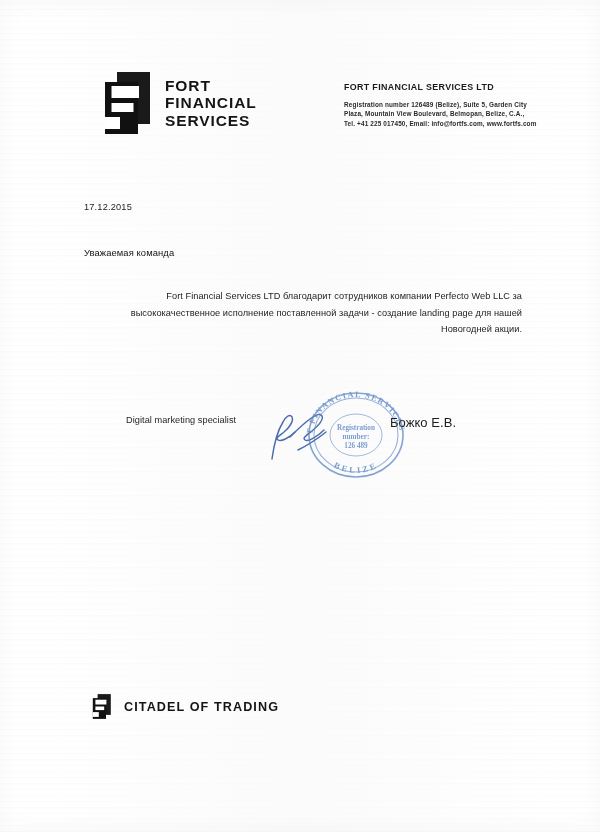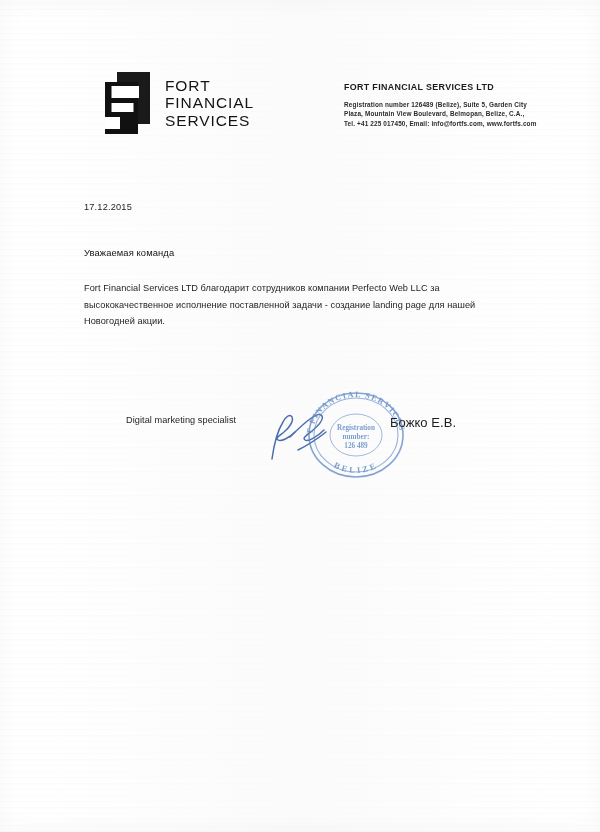--- a/index.html
+++ b/index.html
@@ -47,21 +47,21 @@
   .logo-mark {
     width: 50px;
     height: 62px;
     flex: 0 0 50px;
     position: relative;
   }
   .logo-mark svg { display: block; }
   .brand-name {
     margin-left: 12px;
     color: #141414;
-    font-weight: normal;
+    font-weight: bold;
     font-size: 15.5px;
     letter-spacing: 0.9px;
     line-height: 17.5px;
   }
   .brand-name div { white-space: nowrap; }
 
   .company-block {
     margin-left: 9px;
     padding-top: 10px;
     width: 215px;
@@ -103,21 +103,21 @@
   }
   .para {
     position: absolute;
     left: 84px;
     width: 438px;
     font-size: 9.2px;
     color: #1d1d1d;
     line-height: 16.5px;
     letter-spacing: 0.05px;
   }
-  .para-1 { top: 280px; }
+  .para-1 { top: 288px; text-align: right; }
   .para-2 { top: 313px; }
 
   .sig-title {
     position: absolute;
     left: 84px;
     top: 415px;
     font-size: 9.2px;
     color: #1d1d1d;
     letter-spacing: 0.05px;
     margin-left: 42px;
@@ -255,14 +255,27 @@
         </text>
         <text x="56" y="41" text-anchor="middle" font-size="7.2" font-weight="bold">Registration</text>
         <text x="56" y="50" text-anchor="middle" font-size="7.2" font-weight="bold">number:</text>
         <text x="56" y="59" text-anchor="middle" font-size="7.2" font-weight="bold">126 489</text>
       </g>
     </svg>
   </div>
 
   <div class="sig-name">Божко Е.В.</div>
 
+  <div class="footer">
+    <div class="footer-mark">
+      <svg width="20" height="25" viewBox="0 0 50 62" xmlns="http://www.w3.org/2000/svg">
+        <rect x="14" y="0" width="33" height="52" fill="#1a1a1a"></rect>
+        <rect x="2" y="10" width="33" height="52" fill="#111111"></rect>
+        <rect x="15" y="14" width="21" height="12" fill="#ffffff"></rect>
+        <rect x="8.5" y="31" width="22" height="9" fill="#ffffff"></rect>
+        <rect x="2" y="45" width="15" height="12" fill="#ffffff"></rect>
+        <rect x="8.5" y="14" width="6.5" height="12" fill="#ffffff"></rect>
+      </svg>
+    </div>
+    <div class="footer-text">CITADEL OF TRADING</div>
+  </div>
 
 </div>
 
 </body></html>

